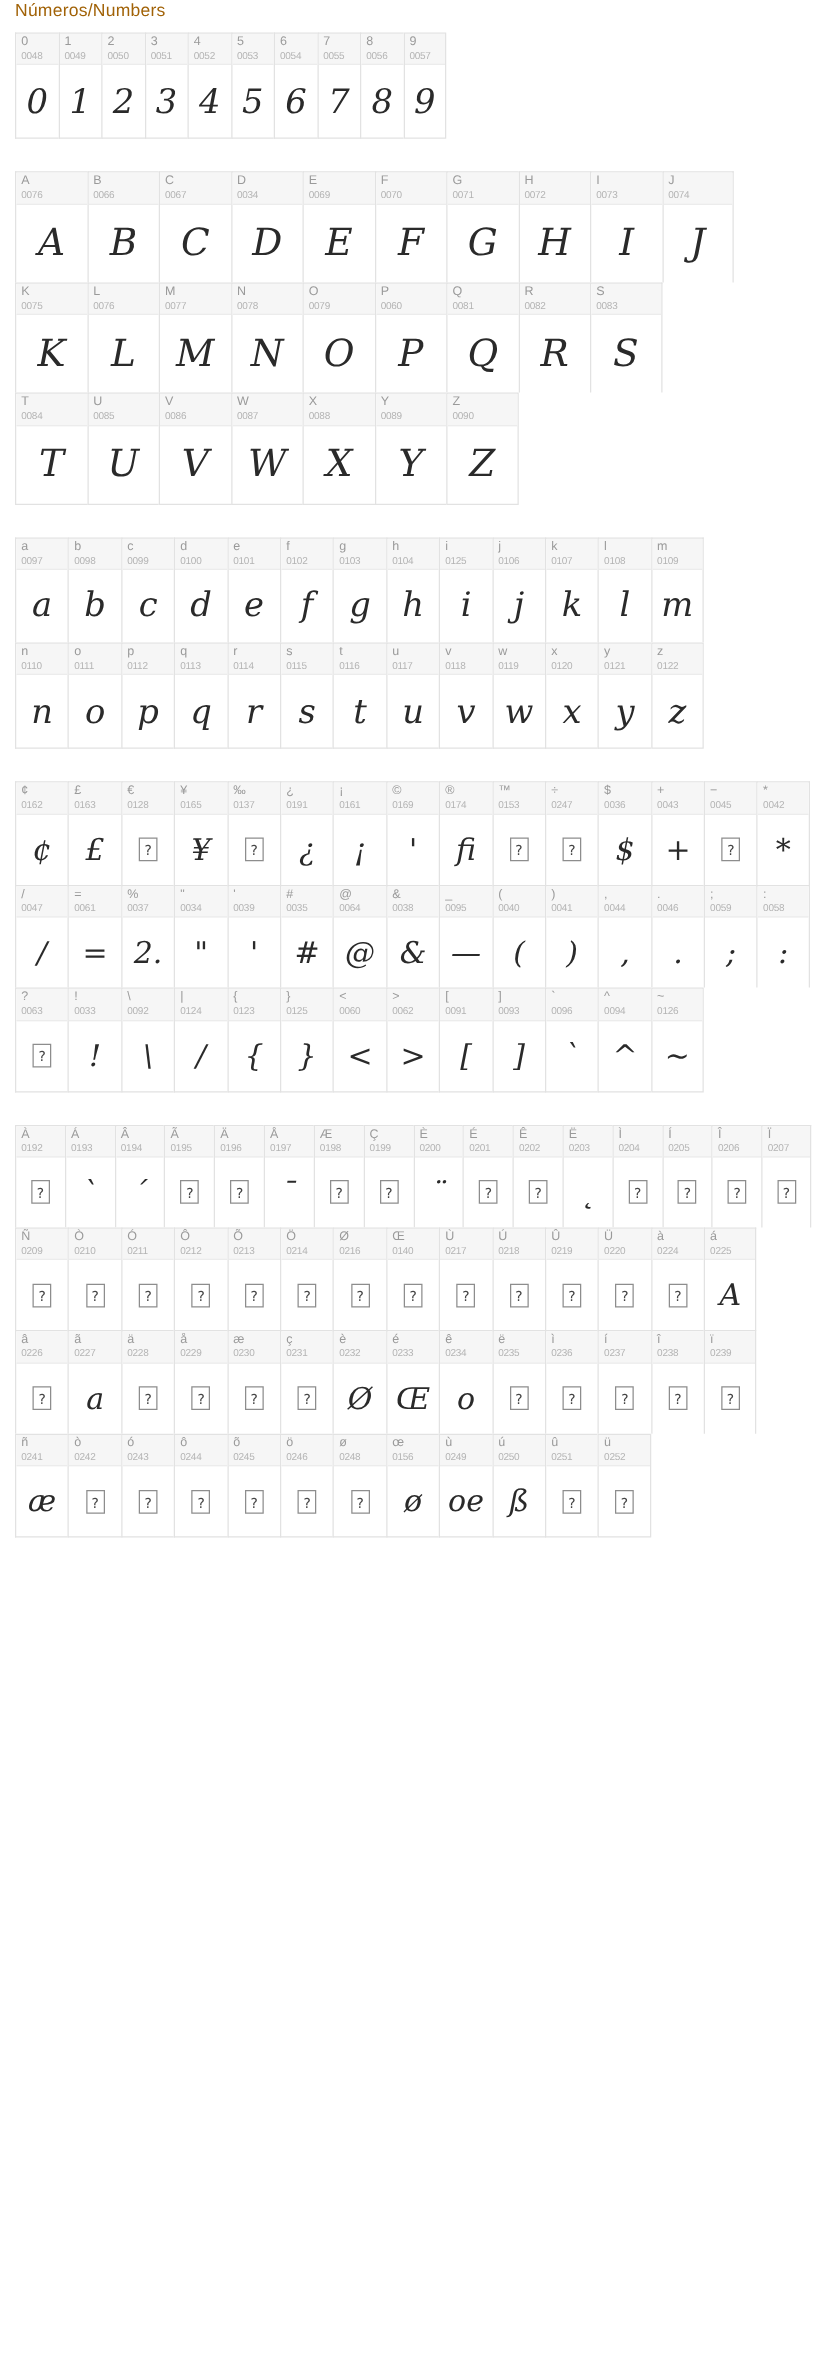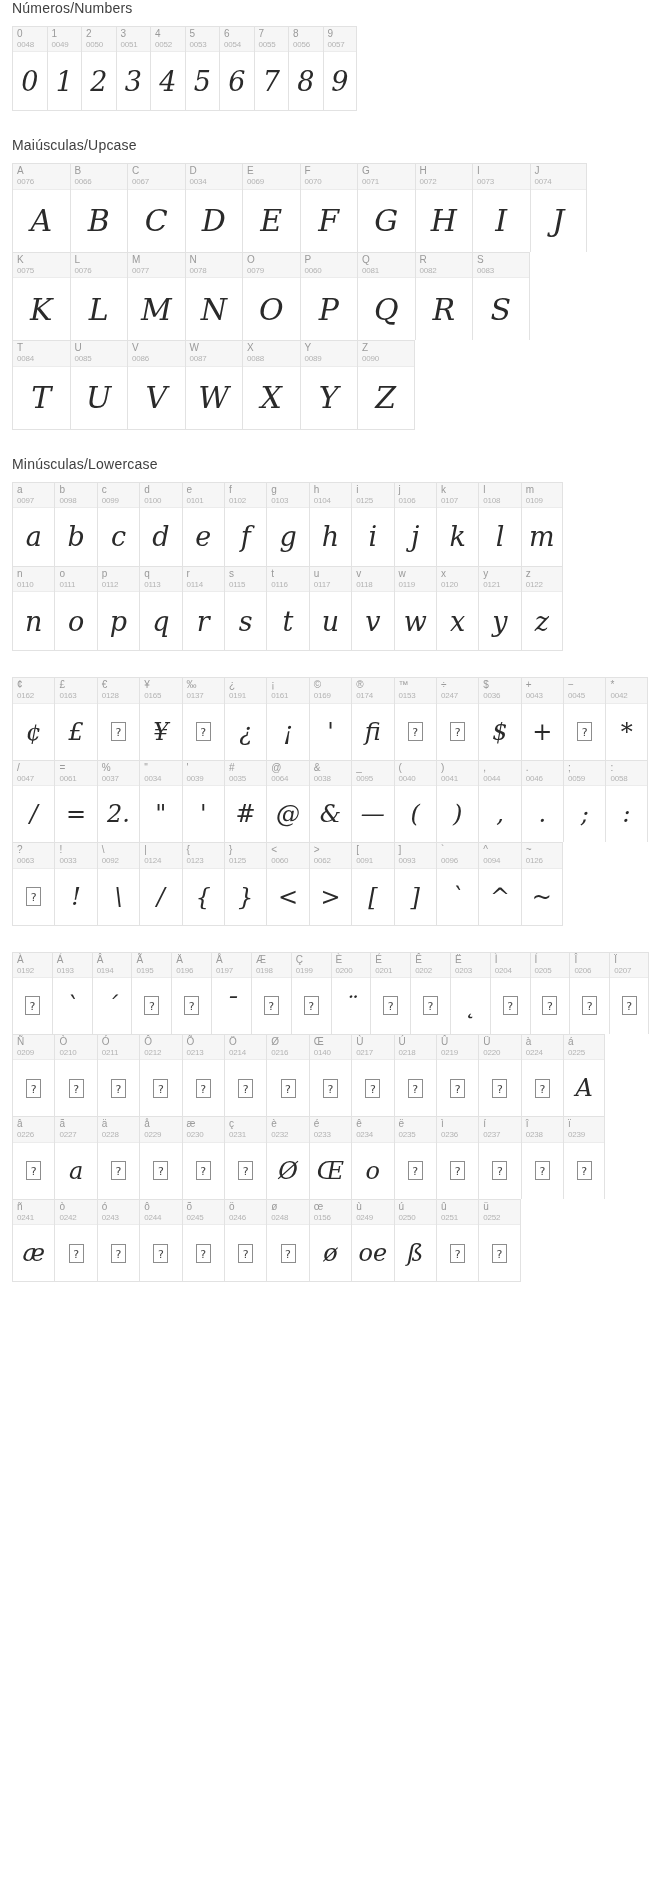--- a/index.html
+++ b/index.html
@@ -13,21 +13,21 @@
     font-family: "Liberation Sans", sans-serif;
     color: #333333;
   }
   .page {
     width: 661px;
     padding: 0 0 20px 0;
   }
   .section { margin-bottom: 26px; }
   .section-title {
     font-size: 14px;
-    color: #404040;
+    color: #a16207;
     font-weight: 400;
     margin: 0 0 10px 12px;
     letter-spacing: 0.2px;
   }
   .grid {
     display: flex;
     flex-wrap: wrap;
     margin-left: 12px;
     width: 637px;
   }
@@ -172,21 +172,20 @@
             <div class="cell-head">
               <span class="cell-char">9</span>
               <span class="cell-code">0057</span>
             </div>
             <div class="cell-glyph">9</div>
           </div>
         </div>
       </div>
     </div>
     <div class="section">
-      <div class="section-title">Maiúsculas/Upcase</div>
       <div class="grid g-upcase">
         <div style="display: flex; width: 100%;">
           <div class="cell">
             <div class="cell-head">
               <span class="cell-char">A</span>
               <span class="cell-code">0076</span>
             </div>
             <div class="cell-glyph">A</div>
           </div>
           <div class="cell">
@@ -365,21 +364,20 @@
             <div class="cell-head">
               <span class="cell-char">Z</span>
               <span class="cell-code">0090</span>
             </div>
             <div class="cell-glyph">Z</div>
           </div>
         </div>
       </div>
     </div>
     <div class="section">
-      <div class="section-title">Minúsculas/Lowercase</div>
       <div class="grid g-lower">
         <div style="display: flex; width: 100%;">
           <div class="cell">
             <div class="cell-head">
               <span class="cell-char">a</span>
               <span class="cell-code">0097</span>
             </div>
             <div class="cell-glyph">a</div>
           </div>
           <div class="cell">

